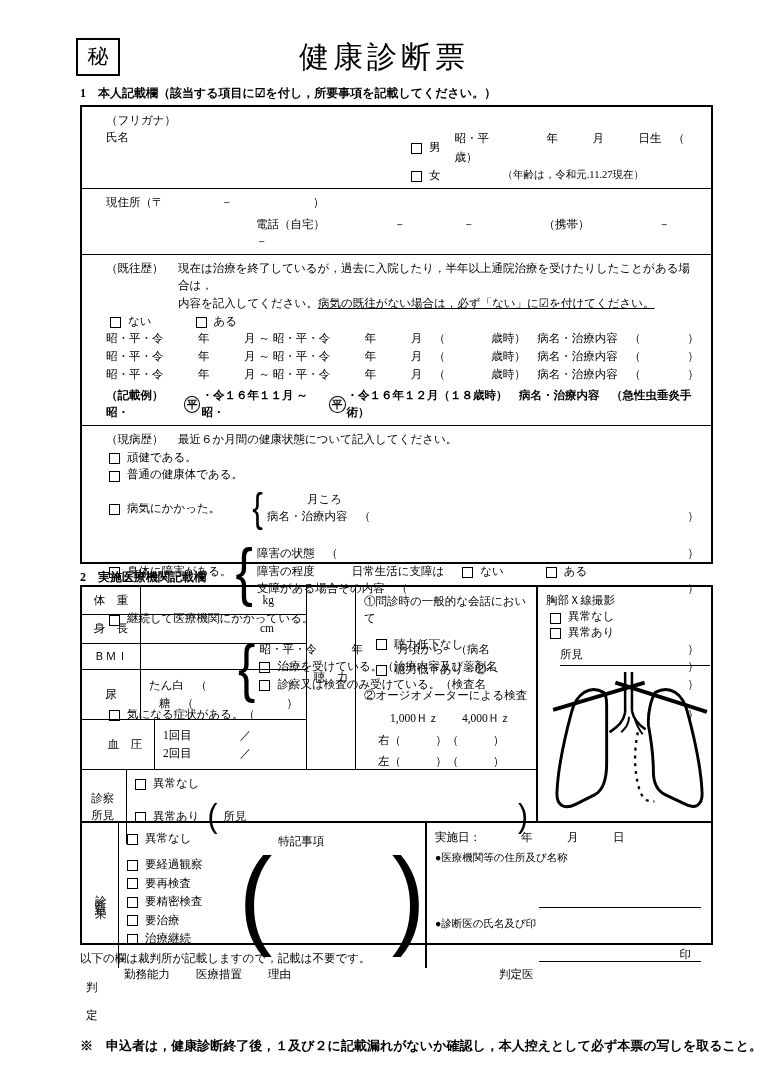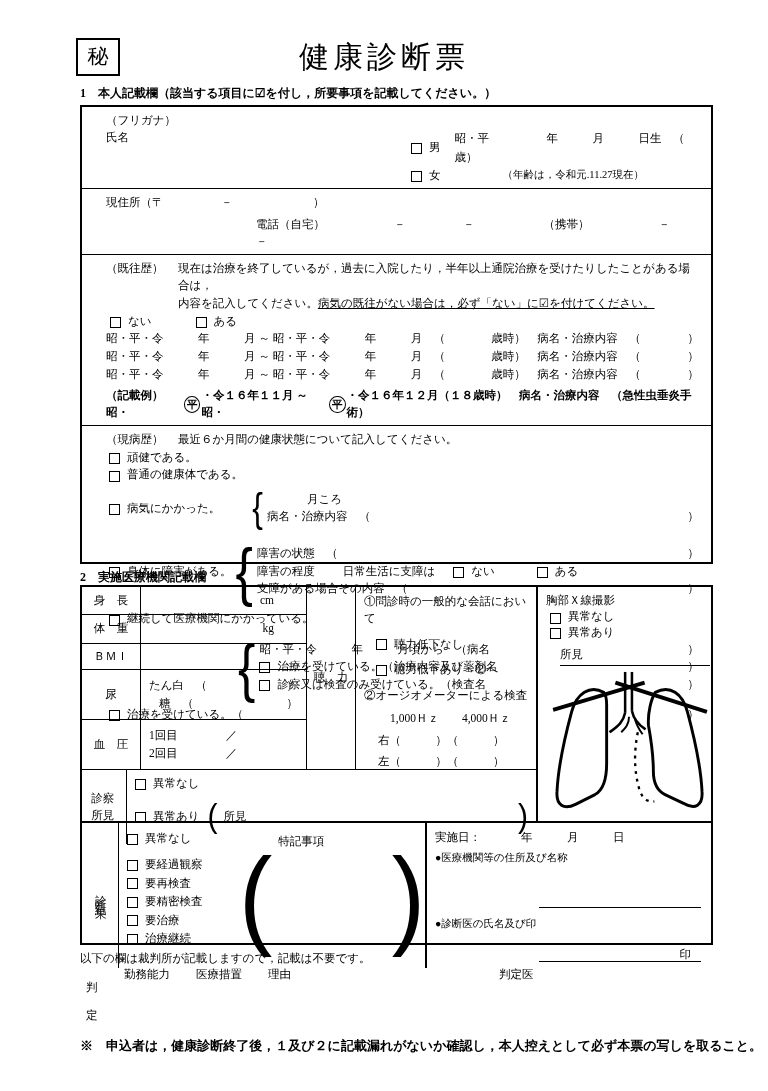--- a/index.html
+++ b/index.html
@@ -195,21 +195,21 @@
         <span class="cb"></span>
         <span style="">身体に障害がある。</span>
         <span class="br3">{</span>
         <div class="glines">
           <div class="row">
               <span>障害の状態　（</span>
               <span class="fill"></span>
               <span>）</span>
             </div>
           <div class="sexline">
-            <span style="margin-right:28px;">障害の程度</span>
+            <span style="margin-right:37px;">障害の程度</span>
             <span style="margin-right:18px;">日常生活に支障は</span>
             <span class="cb"></span>
             <span style="margin-right:42px;">ない</span>
             <span class="cb"></span>
             <span>ある</span>
           </div>
           <div class="row">
               <span>支障がある場合その内容　（</span>
               <span class="fill"></span>
               <span>）</span>
@@ -238,45 +238,45 @@
           <div class="row" style="align-items:center;">
               <span class="cb"></span>
               <span>診察又は検査のみ受けている。（検査名</span>
               <span class="fill"></span>
               <span>）</span>
             </div>
         </div>
       </div>
       <div class="pitem">
           <span class="cb"></span>
-          <span>治療を受けている。（</span>
+          <span>気になる症状がある。（</span>
           <span class="fill"></span>
           <span>）</span>
         </div>
     </div>
   </div>
 
   <div class="h2">2　実施医療機関記載欄</div>
 
   <div class="box2">
     <div class="b2top">
       <div class="leftwrap">
         <div class="meas">
 
           <div class="mtable">
             <div class="mrow" style="height:28px;">
+              <div class="mlabel">体　重</div>
+              <div class="mval">
+                  <div style="text-align:right;padding-right:24px;">kg</div>
+                </div>
+            </div>
+            <div class="mrow" style="height:28px;">
               <div class="mlabel">身　長</div>
               <div class="mval">
                   <div style="text-align:right;padding-right:24px;">cm</div>
-                </div>
-            </div>
-            <div class="mrow" style="height:28px;">
-              <div class="mlabel">体　重</div>
-              <div class="mval">
-                  <div style="text-align:right;padding-right:24px;">kg</div>
                 </div>
             </div>
             <div class="mrow" style="height:26px;">
               <div class="mlabel">ＢＭＩ</div>
               <div class="mval"></div>
             </div>
             <div class="mrow" style="height:50px;">
               <div class="mlabel">尿</div>
               <div class="mval">
                 <div class="row">
@@ -284,21 +284,21 @@
                     <span class="fill"></span>
                     <span>）</span>
                   </div>
                 <div class="row" style="margin-left:10px;">
                     <span>糖　（</span>
                     <span class="fill"></span>
                     <span>）</span>
                   </div>
               </div>
             </div>
-            <div class="mrow" style="height:50px;">
+            <div class="mrow" style="height:50px;margin-left:14px;">
               <div class="mlabel">血　圧</div>
               <div class="mval">
                 <div class="row">
                     <span>1回目</span>
                     <span style="margin-left:48px;">／</span>
                   </div>
                 <div class="row">
                     <span>2回目</span>
                     <span style="margin-left:48px;">／</span>
                   </div>

